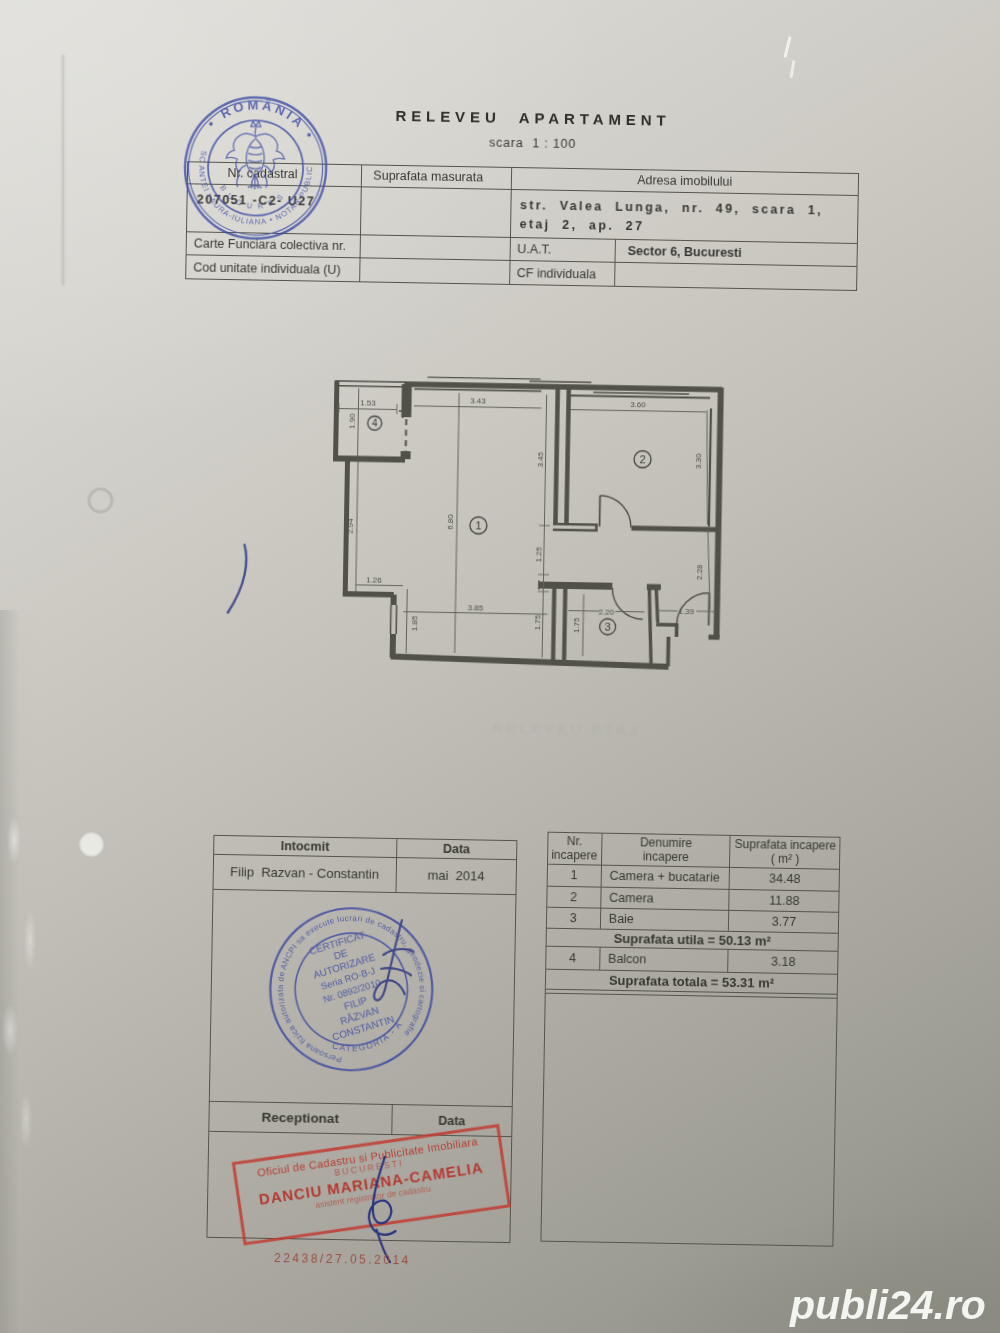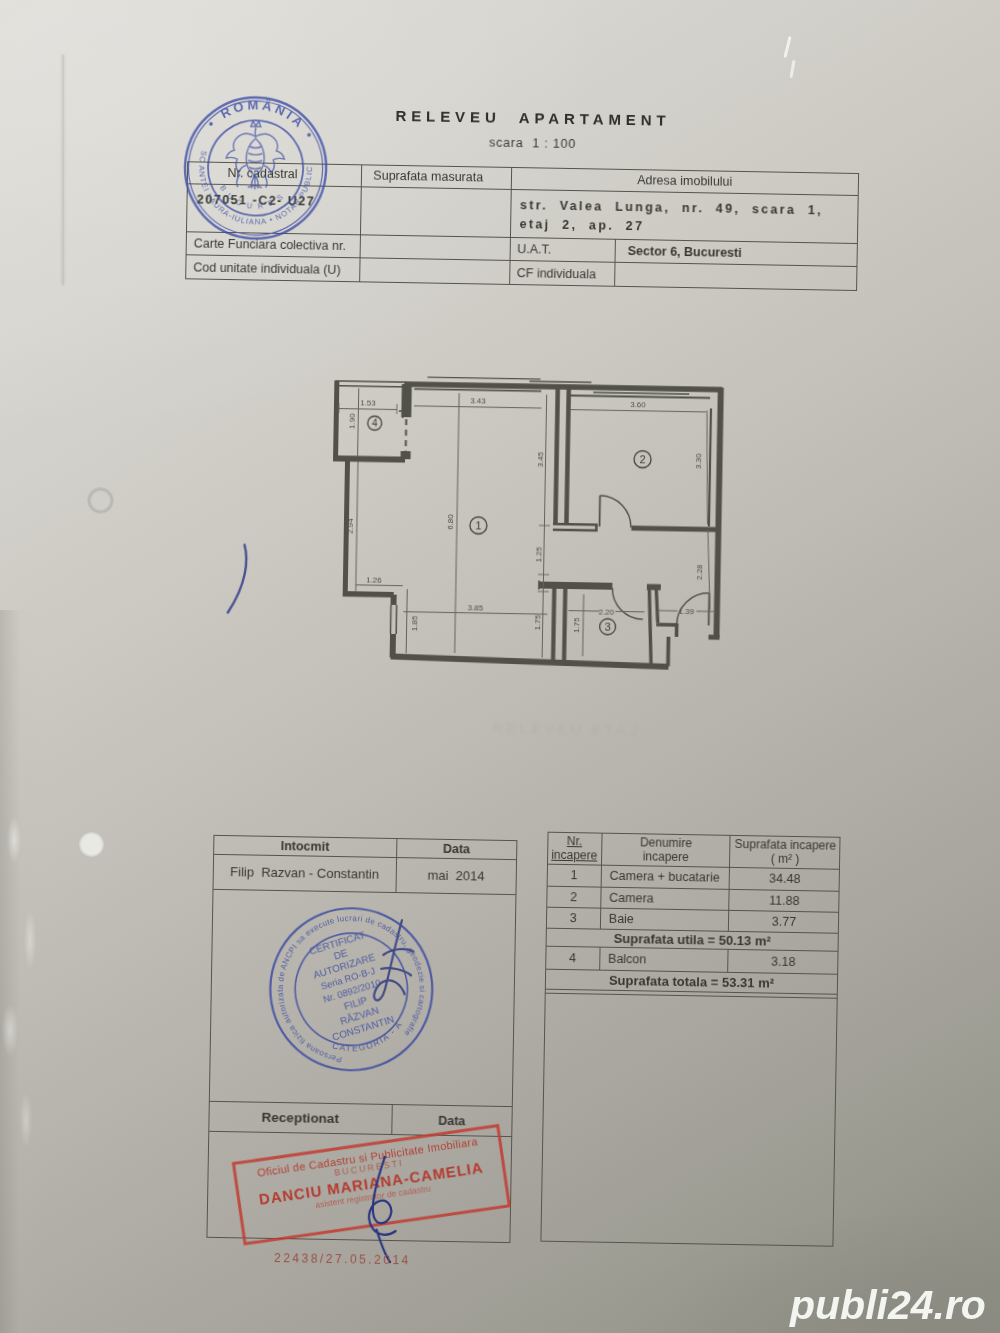--- a/index.html
+++ b/index.html
@@ -197,21 +197,21 @@
     </table>
 
   <table class="abs" style="left:561.5px;top:822px;width:293px;">
     <colgroup>
         <col style="width:54.3px">
         <col style="width:128.7px">
         <col style="width:110px">
       </colgroup>
     <tbody>
         <tr style="height:32px;">
-      <td class="ctr" style="font-size:12px;line-height:13.5px;text-decoration:underline;">Nr.<br>incapere</td>
+      <td class="ctr" style="font-size:12px;line-height:13.5px;">Nr.<br>incapere</td>
       <td class="ctr" style="font-size:12px;line-height:13.5px;">Denumire<br>incapere</td>
       <td class="ctr" style="font-size:12px;line-height:13.5px;">Suprafata incapere<br>( m² )</td>
     </tr>
     <tr style="height:21.5px;">
           <td class="ctr">1</td>
           <td style="padding-left:8px;">Camera + bucatarie</td>
           <td class="ctr">34.48</td>
         </tr>
     <tr style="height:21.5px;">
           <td class="ctr">2</td>

